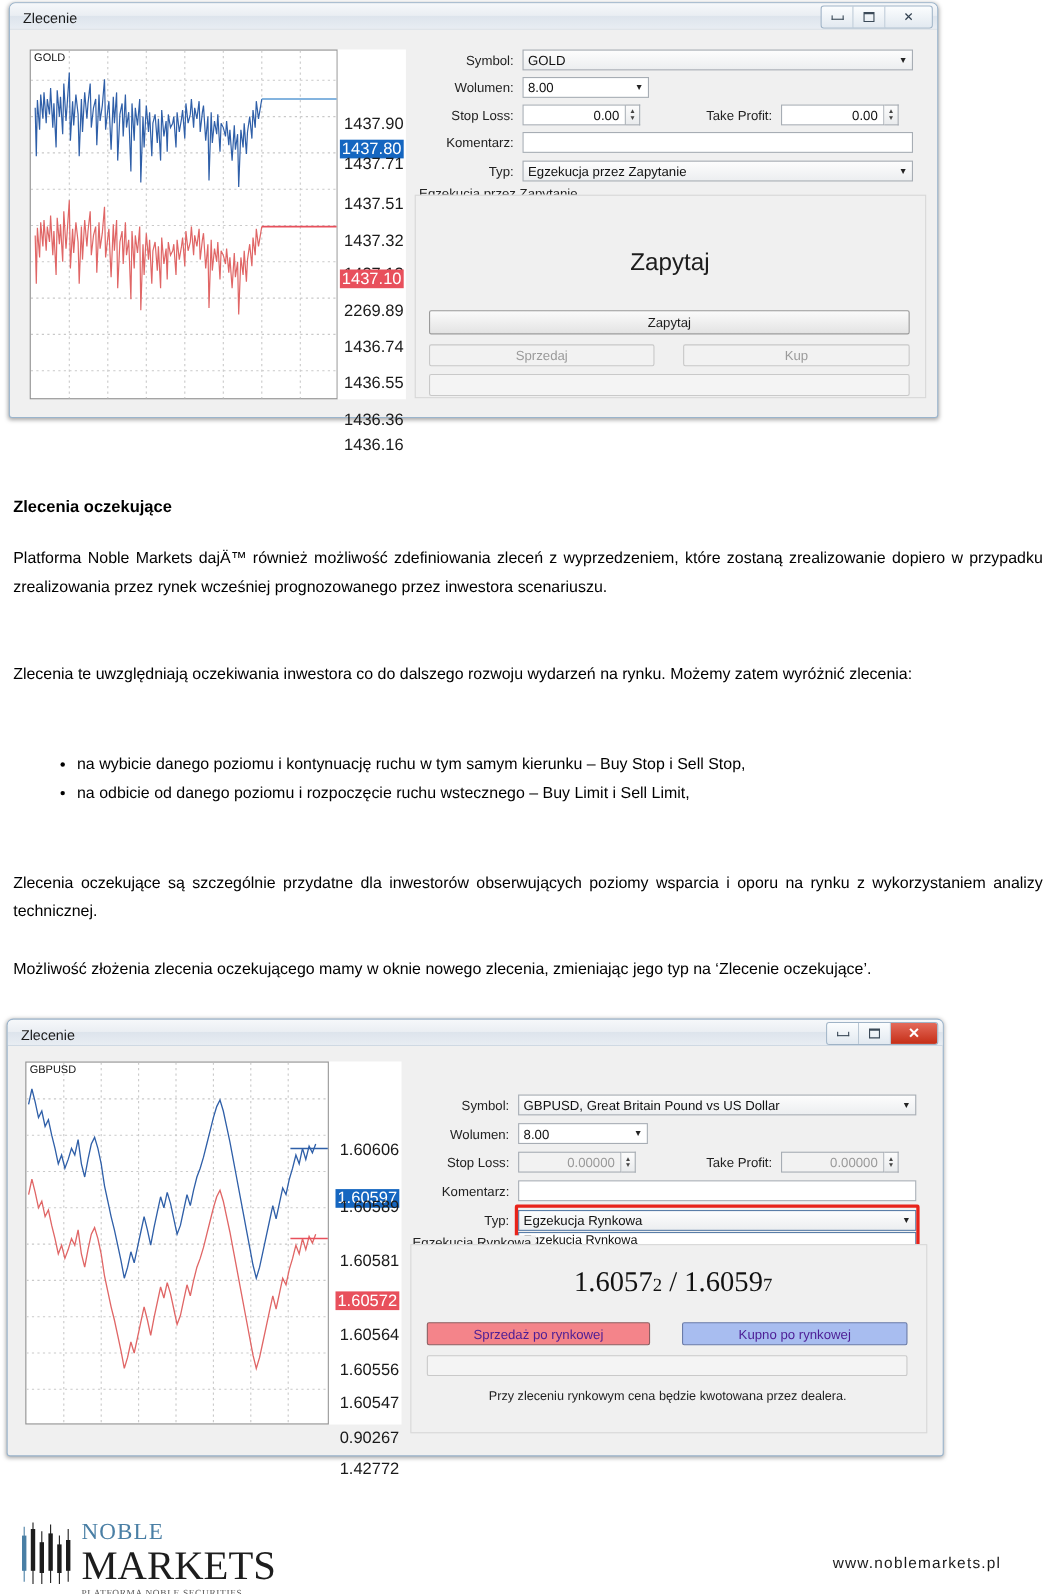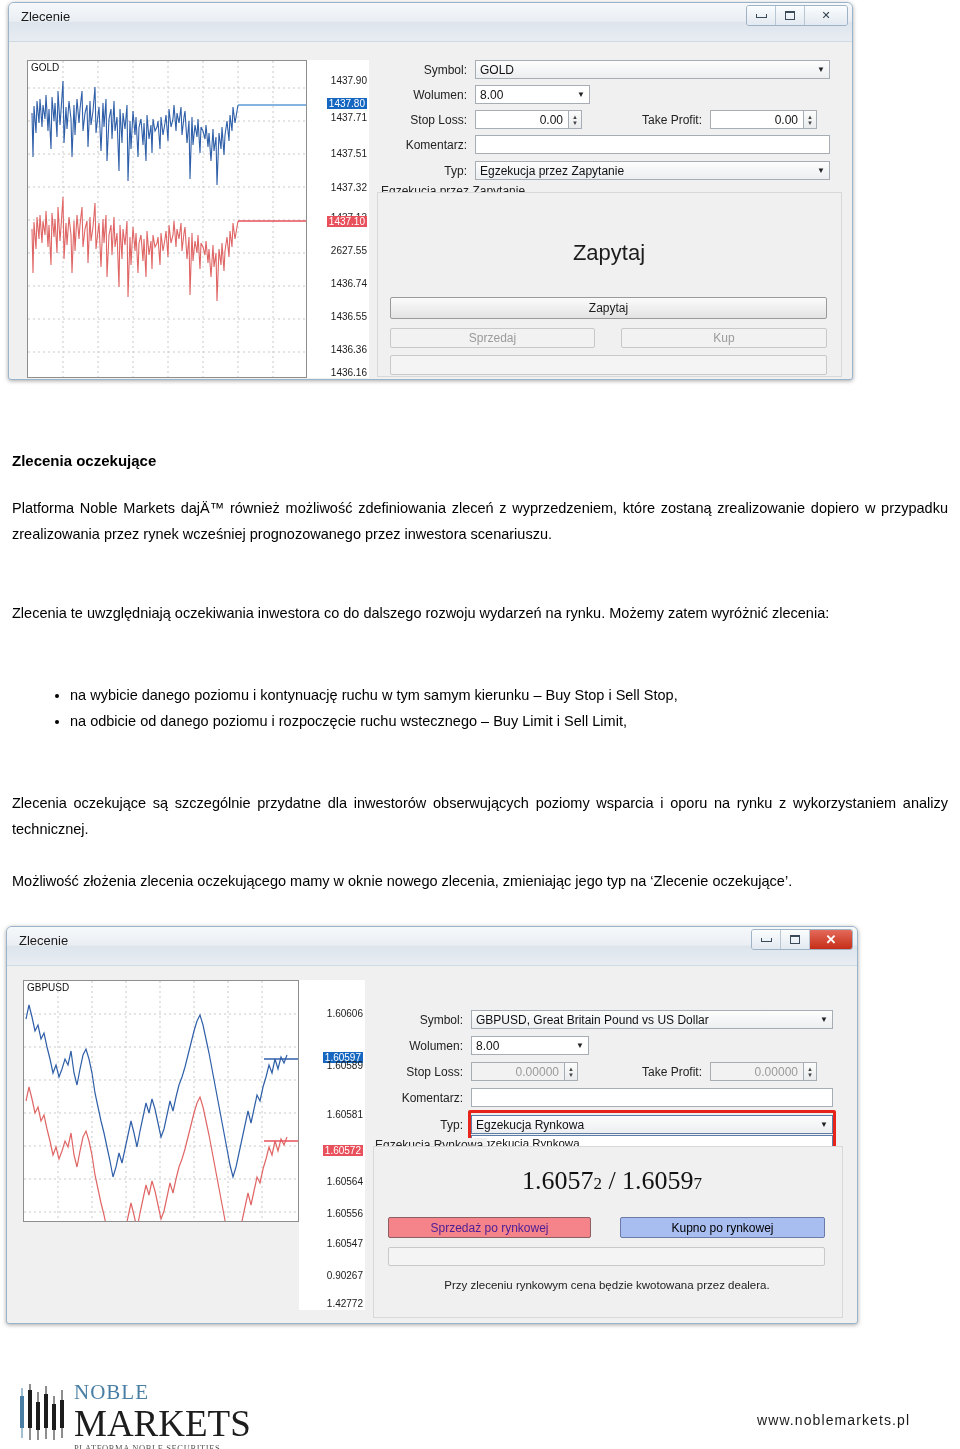--- a/index.html
+++ b/index.html
@@ -15,21 +15,21 @@
 
   
   .dlg {
     position: absolute;
     background: #f0f0f0;
     border: 1px solid #9ab4cc;
     border-radius: 6px 6px 3px 3px;
     box-shadow: 0 1px 4px rgba(0,0,0,.35);
   }
   .dlg-titlebar {
-    height: 39px;
+    height: 24px;
     background: linear-gradient(to bottom, #f6f8fa 0%, #eaeef3 48%, #dde4ec 50%, #e8edf3 100%);
     border-radius: 5px 5px 0 0;
     position: relative;
     border-bottom: 1px solid #cfd9e3;
   }
   .dlg-title {
     position: absolute; left: 12px; top: 6px;
     font-size: 13px; color: #1b1b1b;
     font-family: "Liberation Sans", sans-serif;
   }
@@ -67,23 +67,24 @@
   }
   .chart-sym {
     position: absolute; left: 3px; top: 1px;
     font-size: 10px; color: #111; z-index: 4;
     font-family: "Liberation Sans", sans-serif;
   }
   .chart-svg { position:absolute; left:0; top:0; }
   .axisbox { position: absolute; background: #fff; }
   .axis-lbl {
     position: absolute; right: 2px;
-    font-size: 10px; color: #1a1a1a;
+    font-size: 15px; color: #1a1a1a;
     white-space: nowrap;
     font-family: "Liberation Sans", sans-serif;
+    margin-top: 44px;
   }
   .axis-lbl.bidtag {
     background: #1566c0; color: #fff; padding: 0 2px;
   }
   .axis-lbl.asktag {
     background: #e8505c; color: #fff; padding: 0 2px;
   }
 
   
   .frow { position: absolute; display: flex; align-items: center; }
@@ -136,21 +137,21 @@
   .btn {
     position: absolute;
     border: 1px solid #9a9a9a; border-radius: 2px;
     background: linear-gradient(to bottom,#fbfbfb,#e3e3e3);
     display: flex; align-items: center; justify-content: center;
     font-size: 12px; color: #1d1d1d;
     font-family: "Liberation Sans", sans-serif;
   }
   .btn.faded { color: #9b9b9b; background: #f2f2f2; border-color:#c8c8c8; }
   .btn.sell { background: #f4848a; border-color: #8c5f62; color:#4c1d95; }
-  .btn.buy  { background: #a8bdf0; border-color: #6a7ba8; color:#000000; }
+  .btn.buy  { background: #a8bdf0; border-color: #6a7ba8; color:#4c1d95; }
   .btn.blank { background:#f4f4f4; border-color:#c9c9c9; }
   .hint {
     position: absolute; text-align: center;
     font-size: 11.5px; color: #1d1d1d;
     font-family: "Liberation Sans", sans-serif;
   }
 
   
   .redbox {
     position: absolute;
@@ -264,21 +265,21 @@
     </div>
 
     <div class="axisbox" style="left:298px; top:18px; width:62px; height:318px;">
       <span class="axis-lbl" style="top:15px;">1437.90</span>
       <span class="axis-lbl bidtag" style="top:38px;">1437.80</span>
       <span class="axis-lbl" style="top:52px;">1437.71</span>
       <span class="axis-lbl" style="top:88px;">1437.51</span>
       <span class="axis-lbl" style="top:122px;">1437.32</span>
       <span class="axis-lbl" style="top:152px;">1437.13</span>
       <span class="axis-lbl asktag" style="top:156px;">1437.10</span>
-      <span class="axis-lbl" style="top:185px;">2627.55</span>
+      <span class="axis-lbl" style="top:185px;">2269.89</span>
       <span class="axis-lbl" style="top:218px;">1436.74</span>
       <span class="axis-lbl" style="top:251px;">1436.55</span>
       <span class="axis-lbl" style="top:284px;">1436.36</span>
       <span class="axis-lbl" style="top:307px;text-align:right;">1436.16</span>
     </div>
 
     <div class="frow" style="left:380px; top:18px; width:450px;">
       <span class="flabel" style="width:78px;">Symbol:</span>
       <div class="fctl combo" style="margin-left:8px; width:355px;">
         <span>GOLD</span>
@@ -365,21 +366,21 @@
         </div>
       <div class="wc">
           <span class="maxglyph"></span>
         </div>
       <div class="wc close close-red">✕</div>
     </div>
   </div>
 
   <div class="dlg-body">
 
-    <div class="chartbox" style="left:16px; top:14px; width:276px; height:242px;">
+    <div class="chartbox" style="left:16px; top:14px; width:276px; height:330px;">
       <span class="chart-sym">GBPUSD</span>
       <svg class="chart-svg" width="276" height="330">
         <g stroke="#c9c9c9" stroke-width="1" stroke-dasharray="2,3">
           <line x1="0" y1="33" x2="276" y2="33"></line>
           <line x1="0" y1="66" x2="276" y2="66"></line>
           <line x1="0" y1="99" x2="276" y2="99"></line>
           <line x1="0" y1="132" x2="276" y2="132"></line>
           <line x1="0" y1="165" x2="276" y2="165"></line>
           <line x1="0" y1="198" x2="276" y2="198"></line>
           <line x1="0" y1="231" x2="276" y2="231"></line>

